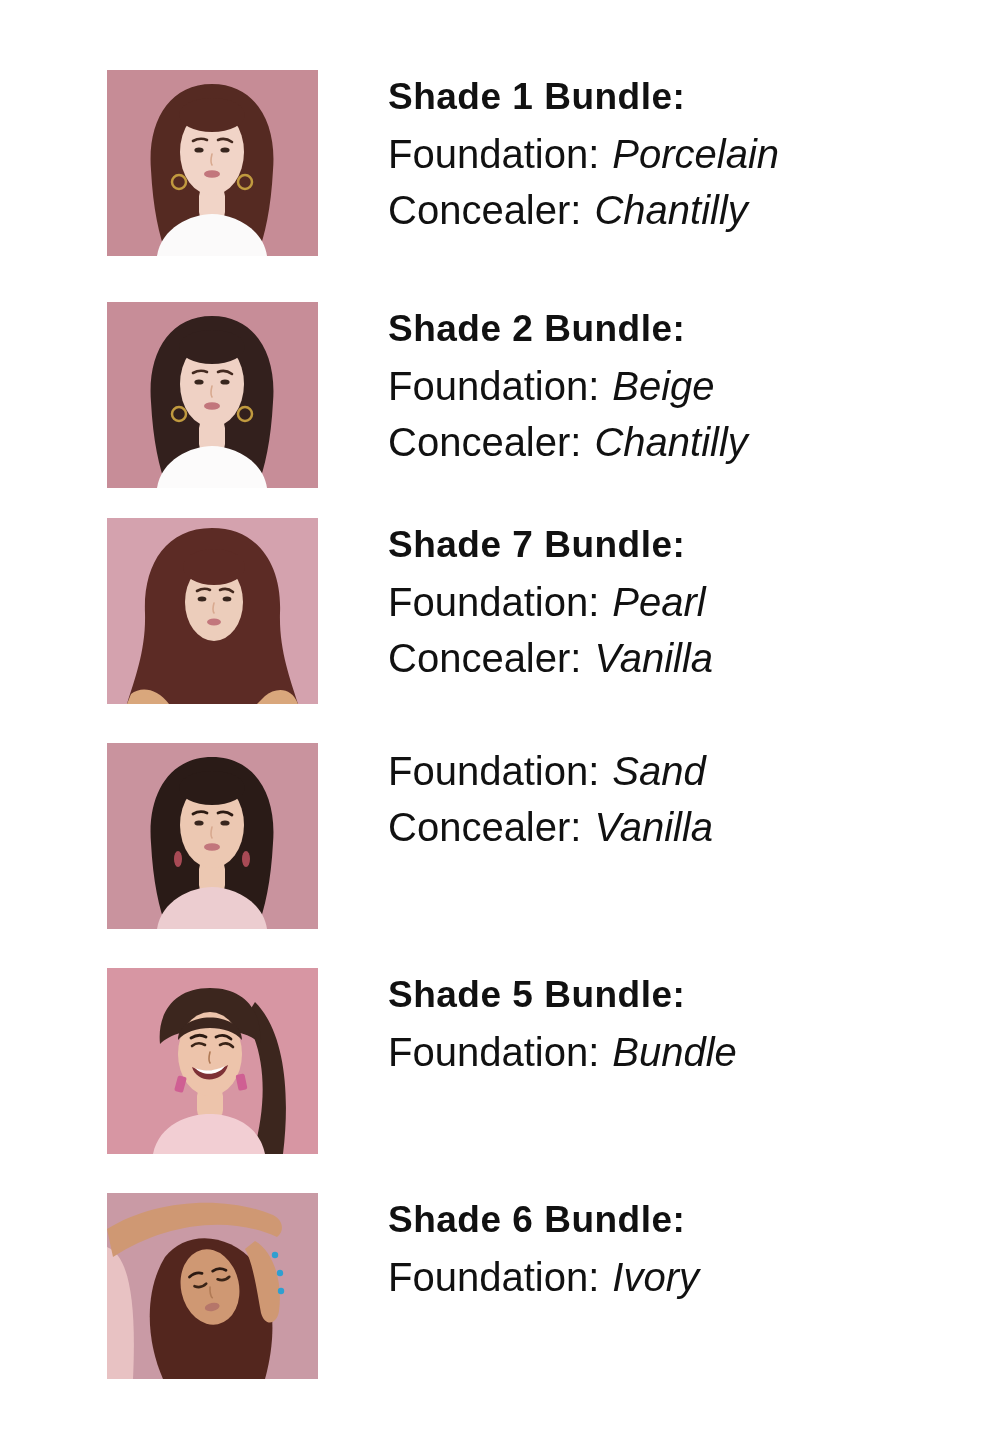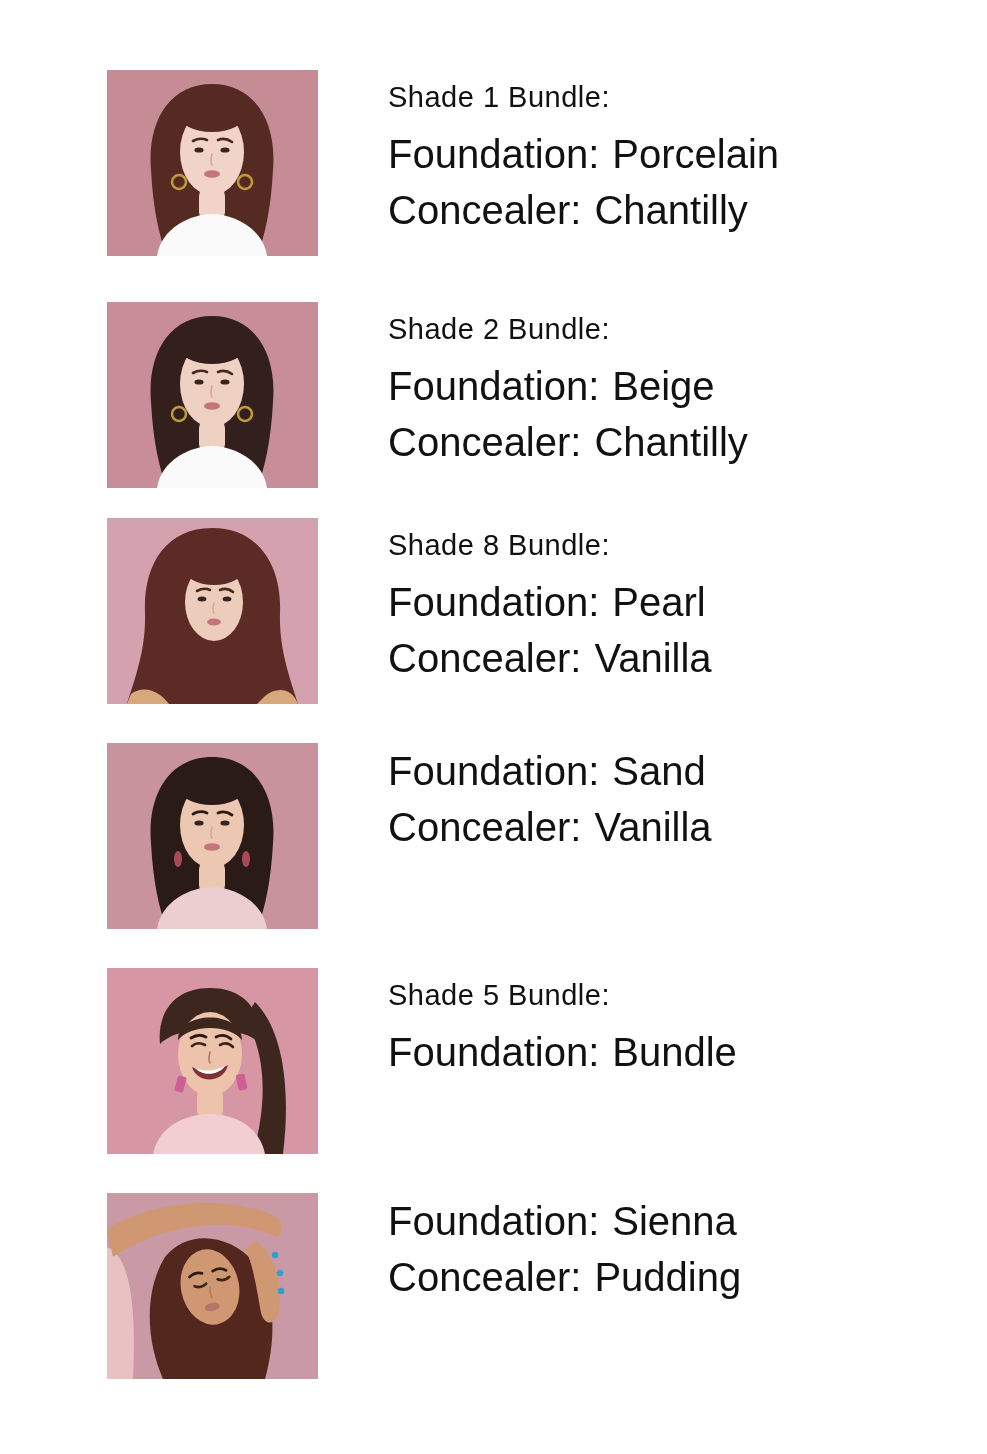--- a/index.html
+++ b/index.html
@@ -5,23 +5,23 @@
   html,body{margin:0;padding:0;}
   body{
     width:987px;height:1454px;background:#ffffff;position:relative;
     font-family:"Liberation Sans",sans-serif;color:#111111;
     -webkit-font-smoothing:antialiased;
   }
   .bundle-row{position:absolute;left:107px;display:flex;align-items:flex-start;}
   .photo{width:211px;height:186px;margin:0;flex:none;overflow:hidden;background:#e8d5d8;}
   .photo svg{display:block;width:211px;height:186px;}
   .info{margin-left:70px;padding-top:0px;width:580px;}
-  .title{font-size:29px;font-weight:400;margin:0 0 2px 0;line-height:54px;letter-spacing:.5px;}
+  .title{font-size:37px;font-weight:700;margin:0 0 2px 0;line-height:54px;letter-spacing:.5px;}
   .line{font-size:40px;font-weight:400;margin:0;line-height:56px;white-space:nowrap;}
-  .val{margin-left:13px;}
+  .val{font-style:italic;margin-left:13px;}
   
   .brow{stroke:#43291f;stroke-width:2.6;fill:none;stroke-linecap:round;}
   .brow-dark{stroke:#2c1a12;stroke-width:2.8;fill:none;stroke-linecap:round;}
   .eye{fill:#38261e;}
   .eye-closed{stroke:#3a2417;stroke-width:2.6;fill:none;stroke-linecap:round;}
   .nose{stroke:#d8a98f;stroke-width:1.6;fill:none;stroke-linecap:round;}
   .nose-tan{stroke:#b07a55;stroke-width:1.6;fill:none;stroke-linecap:round;}
   .lips{fill:#c2767c;}
   .lips-tan{fill:#b5766a;}
   .mouth{fill:#7e3136;}
@@ -99,21 +99,21 @@
         <path class="brow" d="M90,73 q7,-4 13,-1"></path>
           <path class="brow" d="M113,72 q7,-3 13,2"></path>
         <ellipse class="eye" cx="95" cy="81" rx="4.4" ry="2.5"></ellipse>
           <ellipse class="eye" cx="120" cy="81" rx="4.4" ry="2.5"></ellipse>
         <path class="nose" d="M107,85 q-2,7 0,10"></path>
         <ellipse class="lips" cx="107" cy="104" rx="7" ry="3.5"></ellipse>
       </g>
     </svg>
   </figure>
   <div class="info">
-    <h2 class="title">Shade 8 Bundle:</h2>
+    <h2 class="title">Shade 7 Bundle:</h2>
     <p class="line"><span>Foundation:</span><span class="val">Pearl</span></p>
     <p class="line"><span>Concealer:</span><span class="val">Vanilla</span></p>
   </div>
 </section>
 
 <section class="bundle-row" style="top:743px">
   <figure class="photo">
     <svg viewBox="0 0 211 186">
       <rect x="0" y="0" width="211" height="186" fill="#c9939e"></rect>
       <path d="M105,14 C62,14 40,52 44,100 C46,138 52,166 60,186 L150,186 C158,166 164,138 166,100 C170,52 148,14 105,14 Z" fill="#2a1b17"></path>
@@ -186,16 +186,16 @@
       <path d="M0,36 C48,6 118,2 166,22 C176,27 178,38 170,44 C122,22 58,30 6,64 Z" fill="#cf9873"></path>
       <path d="M148,48 C166,58 176,88 172,118 C170,132 158,134 154,120 C150,98 146,70 138,56 Z" fill="#cf9873"></path>
       <g>
         <circle cx="168" cy="62" r="3.2" fill="#2f9fd0"></circle>
         <circle cx="173" cy="80" r="3.2" fill="#2f9fd0"></circle>
         <circle cx="174" cy="98" r="3.2" fill="#2f9fd0"></circle>
       </g>
     </svg>
   </figure>
   <div class="info">
-    <p class="line"><span>Foundation:</span><span class="val">Sienna</span></p>
-    <p class="line"><span>Concealer:</span><span class="val">Pudding</span></p>
+    <h2 class="title">Shade 6 Bundle:</h2>
+    <p class="line"><span>Foundation:</span><span class="val">Ivory</span></p>
   </div>
 </section>
 
 </body></html>

